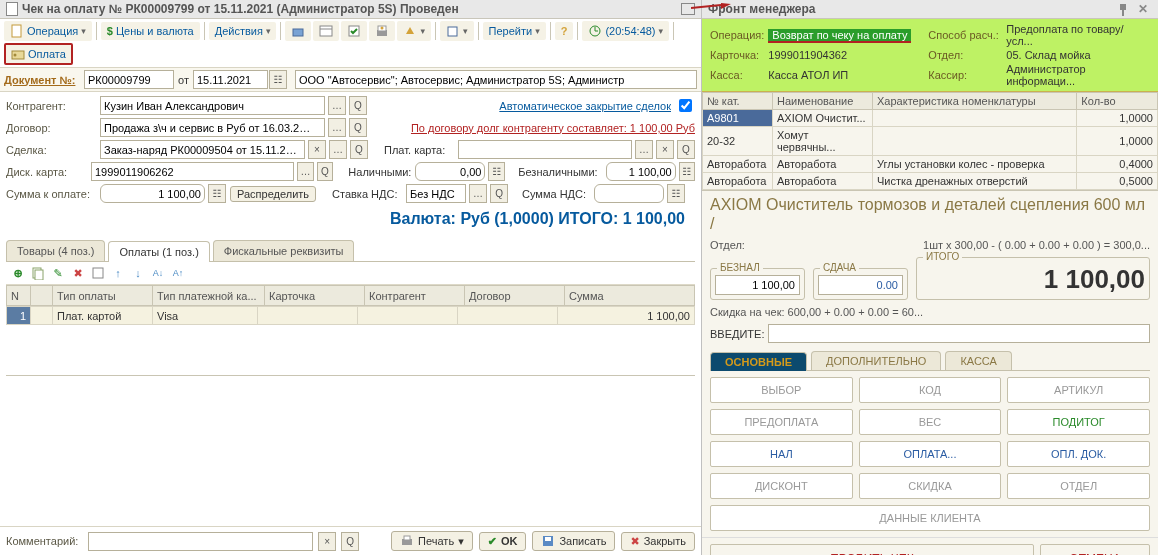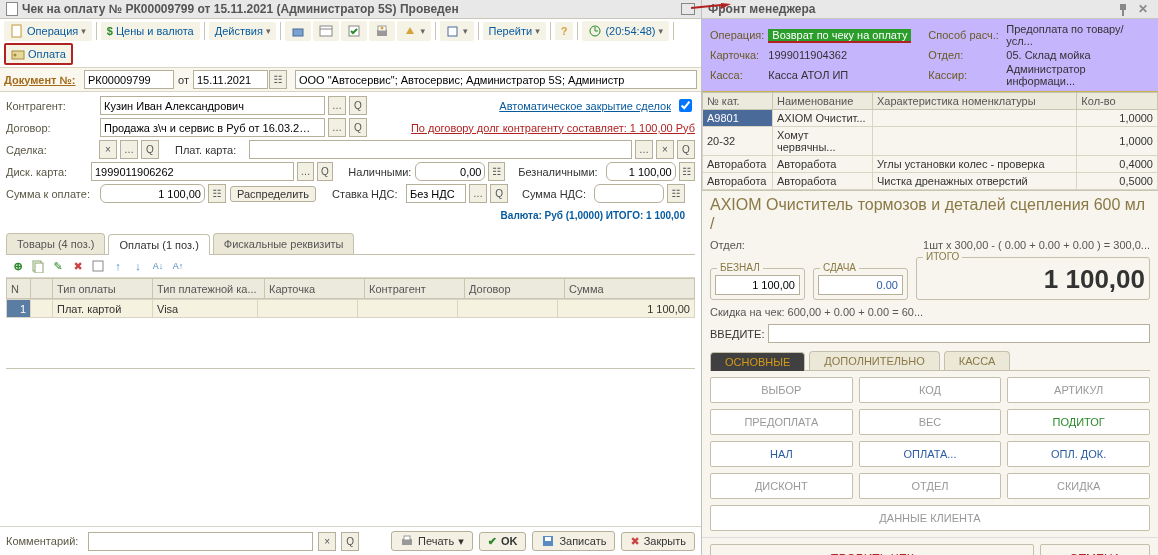--- a/index.html
+++ b/index.html
@@ -28,21 +28,21 @@
   
   .form-area{padding:4px 6px;}
   .frow{display:flex;align-items:center;gap:4px;margin-bottom:3px;}
   .label{width:90px;color:#5a5745;font-size:11px;}
   .label.u{text-decoration:underline;color:#5a5745;}
   input.text{border:1px solid #b6b09a;height:19px;padding:1px 3px;font-size:11px;background:#fff;}
   input.text.num{text-align:right;border-radius:6px;}
   .selbtn{width:18px;height:19px;border:1px solid #b6b09a;background:#f2efe3;font-size:10px;display:inline-flex;align-items:center;justify-content:center;margin-left:-1px;color:#555;}
   .link-red{color:#b22222;text-decoration:underline;font-size:11px;}
   .link-blue{color:#065a9e;text-decoration:underline;font-size:11px;cursor:default;}
-  .totals-line{text-align:right;color:#065a9e;font-weight:bold;font-size:10px;padding:4px 10px;}
+  .totals-line{text-align:right;color:#065a9e;font-weight:bold;font-size:16px;padding:4px 10px;}
   
   
   .tabs{display:flex;border-bottom:1px solid #c5c0ab;margin-top:8px;}
   .tab{padding:4px 10px;border:1px solid #c5c0ab;border-bottom:none;border-radius:4px 4px 0 0;margin-right:3px;background:#ece8d8;font-size:11px;color:#555;}
   .tab.active{background:#fff;font-weight:normal;color:#333;position:relative;top:1px;}
   
   
   .tbl-toolbar{display:flex;gap:4px;padding:3px 4px;border-bottom:1px solid #ddd9c8;}
   .tico{width:16px;height:16px;display:inline-flex;align-items:center;justify-content:center;font-size:11px;}
   table.grid{width:100%;border-collapse:collapse;font-size:11px;}
@@ -51,21 +51,21 @@
   .row-selected td{background:#f5f2e0;}
   .row-selected td:first-child{background:#5b7ca3;color:#fff;}
   .grid-body{height:70px;overflow:hidden;border-bottom:1px solid #c9c5b3;}
   
   
   .bottom-bar{display:flex;align-items:center;padding:4px 6px;border-top:1px solid #d9d5c4;gap:6px;margin-top:auto;}
   .btn{display:inline-flex;align-items:center;gap:4px;padding:2px 8px;border:1px solid #b6b09a;background:#f4f1e4;border-radius:3px;font-size:11px;color:#333;}
   .btn.primary{font-weight:bold;}
   
   
-  .rp-header{background:#c4b5fd;border-bottom:1px solid #c9b24e;padding:3px 6px;font-size:11px;}
+  .rp-header{background:#bef264;border-bottom:1px solid #c9b24e;padding:3px 6px;font-size:11px;}
   .rp-header table{width:100%;border-collapse:collapse;}
   .rp-header td{padding:1px 2px;color:#6a5a24;}
   .rp-header .val{color:#333;}
   .rp-header .highlight{background:#2a9d2a;color:#fff;padding:0 4px;border-bottom:2px solid #b22222;}
   
   
   table.rgrid{width:100%;border-collapse:collapse;font-size:11px;}
   table.rgrid th{background:#eceadd;border:1px solid #c9c5b3;padding:2px 4px;font-weight:normal;text-align:left;color:#555;}
   table.rgrid td{border:1px solid #d9d5c4;padding:2px 4px;}
   .rgrid .sel td:first-child{background:#4a6a9a;color:#fff;}
@@ -79,21 +79,21 @@
   .money-group{position:relative;border:1px solid #c5c0ab;border-radius:3px;padding:6px 4px 4px;flex:0 0 auto;}
   .money-group .legend{position:absolute;top:-7px;left:6px;background:#f7f5ed;padding:0 3px;font-size:10px;color:#8a7845;}
   .money-input{border:1px solid #b6b09a;height:20px;text-align:right;padding:1px 4px;width:85px;font-size:11px;}
   .big-total{font-size:26px;font-weight:bold;color:#333;text-align:right;}
   
   .enter-row{display:flex;align-items:center;padding:4px 8px;gap:4px;}
   .enter-row input{flex:1;border:1px solid #b6b09a;height:19px;}
   
   .rtabs{display:flex;border-bottom:1px solid #c5c0ab;margin:4px 8px 0;gap:4px;}
   .rtab{padding:3px 14px;border:1px solid #c5c0ab;border-bottom:none;border-radius:4px 4px 0 0;background:#ece8d8;font-size:11px;color:#8a7845;}
-  .rtab.active{background:#404040;color:#d49a1a;font-weight:normal;position:relative;top:1px;}
+  .rtab.active{background:#0c4a6e;color:#d49a1a;font-weight:bold;position:relative;top:1px;}
   
   .button-grid{padding:6px 8px;display:grid;grid-template-columns:repeat(3,1fr);gap:6px;}
   .bg-btn{border:1px solid #c5c0ab;background:#fff;height:26px;display:flex;align-items:center;justify-content:center;font-size:11px;border-radius:2px;}
   .bg-btn.gray{color:#999;}
   .bg-btn.blue{color:#2a5ca3;}
   .bg-btn.green{color:#2a8a2a;}
   .bg-btn.wide{grid-column:span 3;}
   
   .final-row{display:flex;gap:6px;padding:6px 8px;margin-top:auto;border-top:1px solid #ddd;}
   .final-btn{flex:1;height:30px;border:1px solid #c5c0ab;display:flex;align-items:center;justify-content:center;border-radius:2px;font-size:12px;}
@@ -228,20 +228,21 @@
       <div class="frow">
         <span class="label">Договор:</span>
         <input class="text" style="width: 225px;" value="Продажа з\ч и сервис в Руб от 16.03.2…">
         <span class="selbtn">…</span>
         <span class="selbtn">Q</span>
         <span style="flex:1;"></span>
         <span class="link-red">По договору долг контрагенту составляет: 1 100,00 Руб</span>
       </div>
       <div class="frow">
         <span class="label">Сделка:</span>
+        <input class="text" style="width: 205px;" value="Заказ-наряд РК00009504 от 15.11.2…">
         <span class="selbtn">×</span>
         <span class="selbtn">…</span>
         <span class="selbtn">Q</span>
         <span style="width:8px;"></span>
         <span style="width:70px;">Плат. карта:</span>
         <input class="text" style="flex: 1 1 0%;" value="">
         <span class="selbtn">…</span>
         <span class="selbtn">×</span>
         <span class="selbtn">Q</span>
       </div>
@@ -476,22 +477,22 @@
       <div class="bg-btn gray">ВЫБОР</div>
       <div class="bg-btn gray">КОД</div>
       <div class="bg-btn gray">АРТИКУЛ</div>
       <div class="bg-btn gray">ПРЕДОПЛАТА</div>
       <div class="bg-btn gray">ВЕС</div>
       <div class="bg-btn green">ПОДИТОГ</div>
       <div class="bg-btn blue">НАЛ</div>
       <div class="bg-btn blue">ОПЛАТА...</div>
       <div class="bg-btn blue">ОПЛ. ДОК.</div>
       <div class="bg-btn gray">ДИСКОНТ</div>
+      <div class="bg-btn gray">СКИДКА</div>
       <div class="bg-btn gray">ОТДЕЛ</div>
-      <div class="bg-btn gray">СКИДКА</div>
       <div class="bg-btn gray wide">ДАННЫЕ КЛИЕНТА</div>
     </div>
 
     <div class="final-row">
       <div class="final-btn red">
           <span>ПРОБИТЬ ЧЕК</span>
           <span class="cursor-arrow"></span>
         </div>
       <div class="final-btn red" style="flex:0 0 110px;">ОТМЕНА</div>
     </div>

